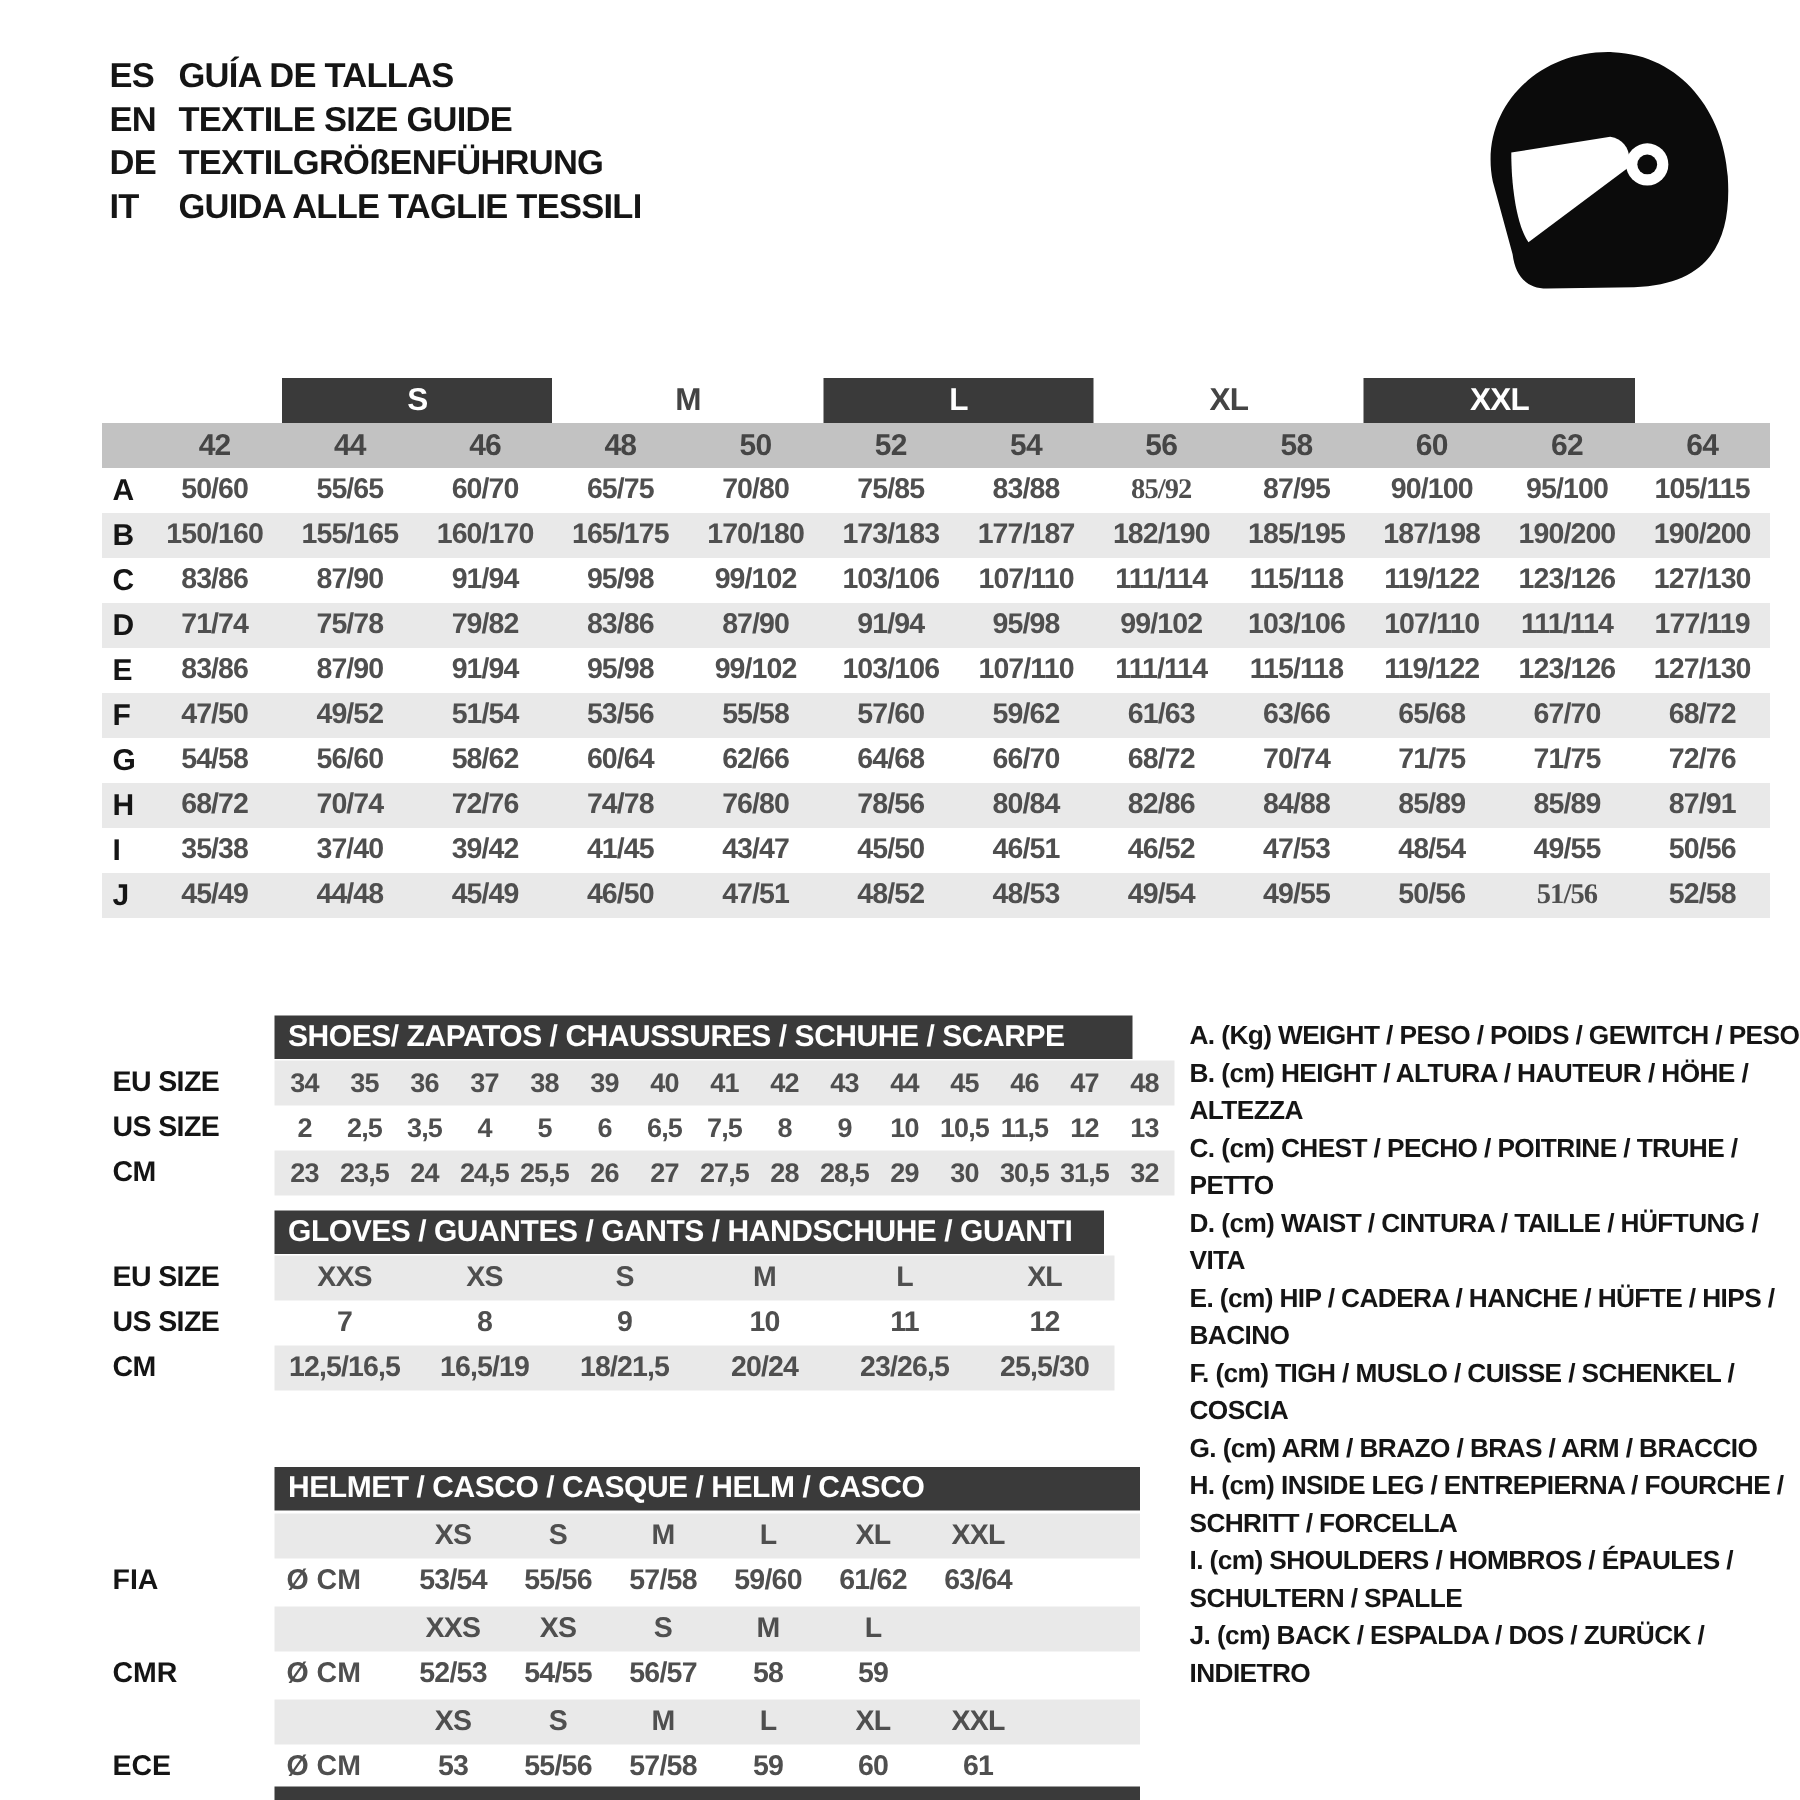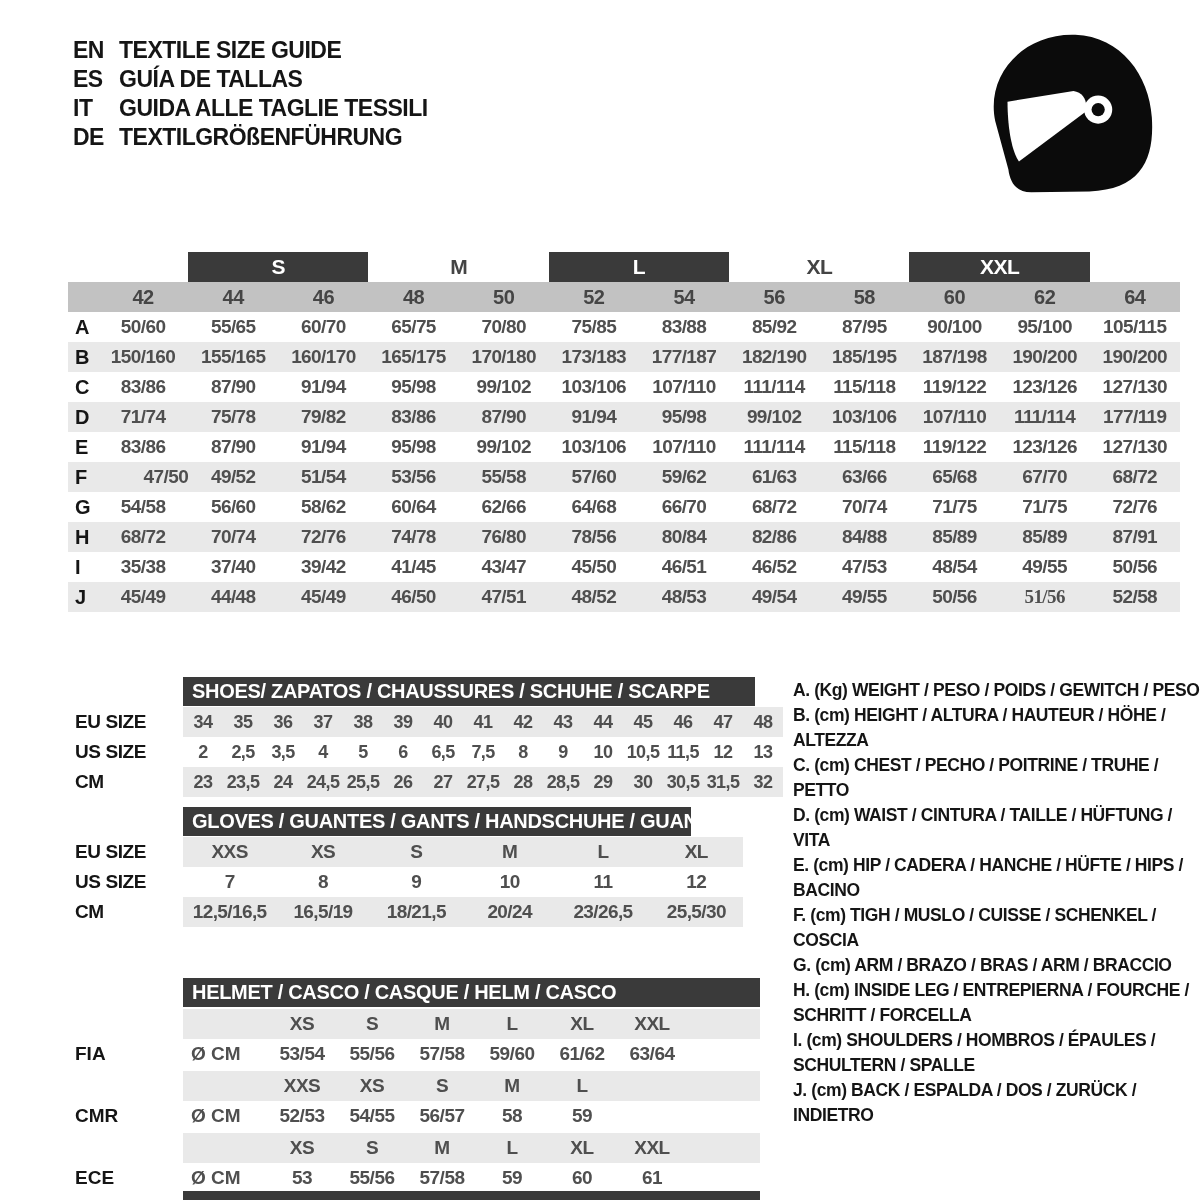--- a/index.html
+++ b/index.html
@@ -40,21 +40,21 @@
 
   
   .section{position:absolute;left:68px;width:740px;}
   #shoesSec{top:677px;}
   #glovesSec{top:807px;}
   #helmetSec{top:978px;}
   .bar{position:relative;margin-left:115px;height:29px;line-height:29px;background:var(--dark);
        color:#fff;font-weight:700;font-size:20px;letter-spacing:-0.3px;padding-left:9px;
        box-sizing:border-box;white-space:nowrap;margin-bottom:1px;}
   #shoesSec .bar{width:572px;}
-  #glovesSec .bar{width:508px;}
+  #glovesSec .bar{width:553px;}
   #helmetSec .bar{width:577px;margin-bottom:2px;}
   .side-labels{position:absolute;left:7px;top:30px;}
   .side-label{height:30px;line-height:30px;font-weight:700;font-size:19px;letter-spacing:-0.4px;
               color:var(--ink);white-space:nowrap;}
   .rowsbox{margin-left:115px;}
   #shoesSec .rowsbox{width:600px;}
   #glovesSec .rowsbox{width:560px;}
   .srow{display:flex;height:30px;}
   .srow.shaded{background:var(--shade);}
   .scell{flex:1;height:30px;line-height:30px;text-align:center;font-weight:700;
@@ -82,34 +82,34 @@
   
   .bottom-bar{position:absolute;left:183px;top:1191px;width:577px;height:9px;background:var(--dark);}
 </style>
 </head>
 <body>
 
 <div class="canvas">
 
   <div class="lang-list" id="langList">
       <div class="lang-row">
+        <div class="lang-code">ES</div>
+        <div class="lang-title">GUÍA DE TALLAS</div>
+      </div>
+      <div class="lang-row">
         <div class="lang-code">EN</div>
         <div class="lang-title">TEXTILE SIZE GUIDE</div>
       </div>
       <div class="lang-row">
-        <div class="lang-code">ES</div>
-        <div class="lang-title">GUÍA DE TALLAS</div>
+        <div class="lang-code">DE</div>
+        <div class="lang-title">TEXTILGRÖßENFÜHRUNG</div>
       </div>
       <div class="lang-row">
         <div class="lang-code">IT</div>
         <div class="lang-title">GUIDA ALLE TAGLIE TESSILI</div>
-      </div>
-      <div class="lang-row">
-        <div class="lang-code">DE</div>
-        <div class="lang-title">TEXTILGRÖßENFÜHRUNG</div>
       </div>
     </div>
 
   <div class="helmet-logo">
     <svg viewBox="0 0 200 200" width="176" height="176" aria-hidden="true">
       <path fill="#0b0b0b" d="M106,10 C158,12 190,56 193,104 C196,150 182,186 122,188 L56,189 C40,189 32,179 30,163 L15,108 C4,54 48,8 106,10 Z"></path>
       <path fill="#ffffff" d="M29,86 L104,74 C116,76 121,87 117,98 L42,154 C33,141 29,112 29,86 Z"></path>
       <circle cx="132" cy="95" r="16" fill="#ffffff"></circle>
       <circle cx="132" cy="95" r="7.5" fill="#0b0b0b"></circle>
     </svg>
@@ -142,21 +142,21 @@
     <div id="mainRows">
         <div class="trow">
           <div class="tlabel" style="width: 30px;">A</div>
           <div class="tcell" style="width: 90.1667px;">50/60</div>
           <div class="tcell" style="width: 90.1667px;">55/65</div>
           <div class="tcell" style="width: 90.1667px;">60/70</div>
           <div class="tcell" style="width: 90.1667px;">65/75</div>
           <div class="tcell" style="width: 90.1667px;">70/80</div>
           <div class="tcell" style="width: 90.1667px;">75/85</div>
           <div class="tcell" style="width: 90.1667px;">83/88</div>
-          <div class="tcell" style="width: 90.1667px;">85/92</div>
+          <div class="tcell" style="width: 90.1667px; font-family: Liberation Serif, serif;">85/92</div>
           <div class="tcell" style="width: 90.1667px;">87/95</div>
           <div class="tcell" style="width: 90.1667px;">90/100</div>
           <div class="tcell" style="width: 90.1667px;">95/100</div>
           <div class="tcell" style="width: 90.1667px;">105/115</div>
         </div>
         <div class="trow alt">
           <div class="tlabel" style="width: 30px;">B</div>
           <div class="tcell" style="width: 90.1667px;">150/160</div>
           <div class="tcell" style="width: 90.1667px;">155/165</div>
           <div class="tcell" style="width: 90.1667px;">160/170</div>
@@ -210,21 +210,21 @@
           <div class="tcell" style="width: 90.1667px;">103/106</div>
           <div class="tcell" style="width: 90.1667px;">107/110</div>
           <div class="tcell" style="width: 90.1667px;">111/114</div>
           <div class="tcell" style="width: 90.1667px;">115/118</div>
           <div class="tcell" style="width: 90.1667px;">119/122</div>
           <div class="tcell" style="width: 90.1667px;">123/126</div>
           <div class="tcell" style="width: 90.1667px;">127/130</div>
         </div>
         <div class="trow alt">
           <div class="tlabel" style="width: 30px;">F</div>
-          <div class="tcell" style="width: 90.1667px; text-align: right;">47/50</div>
+          <div class="tcell" style="width: 90.1667px;">47/50</div>
           <div class="tcell" style="width: 90.1667px;">49/52</div>
           <div class="tcell" style="width: 90.1667px;">51/54</div>
           <div class="tcell" style="width: 90.1667px;">53/56</div>
           <div class="tcell" style="width: 90.1667px;">55/58</div>
           <div class="tcell" style="width: 90.1667px;">57/60</div>
           <div class="tcell" style="width: 90.1667px;">59/62</div>
           <div class="tcell" style="width: 90.1667px;">61/63</div>
           <div class="tcell" style="width: 90.1667px;">63/66</div>
           <div class="tcell" style="width: 90.1667px;">65/68</div>
           <div class="tcell" style="width: 90.1667px;">67/70</div>

